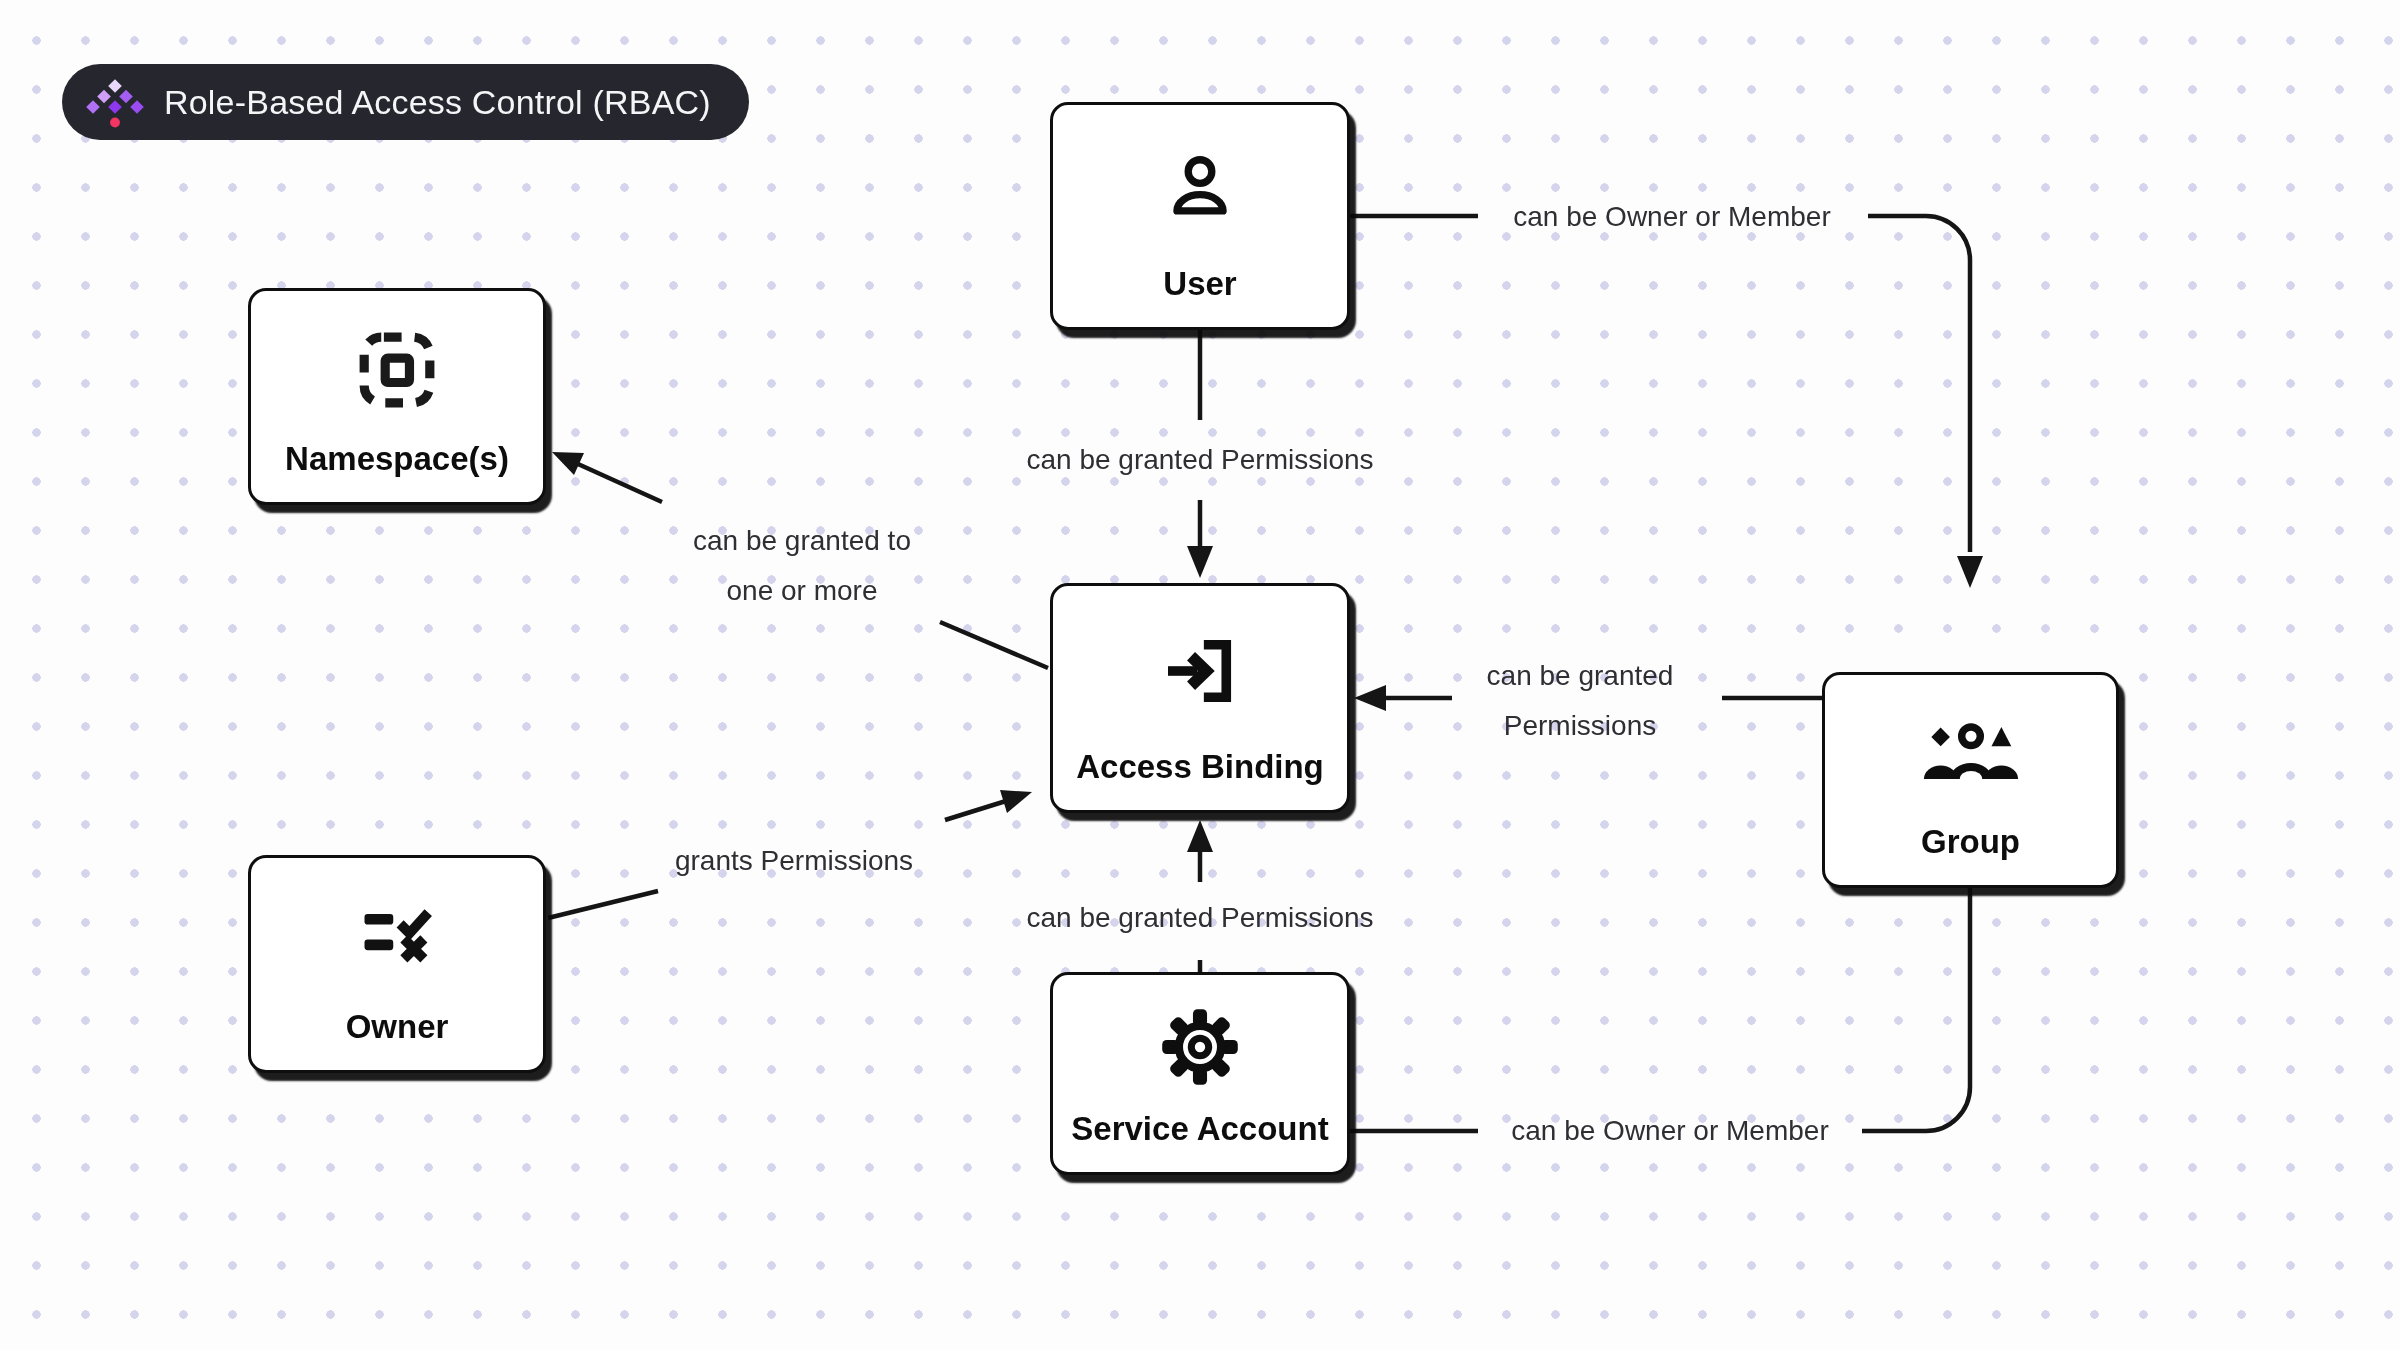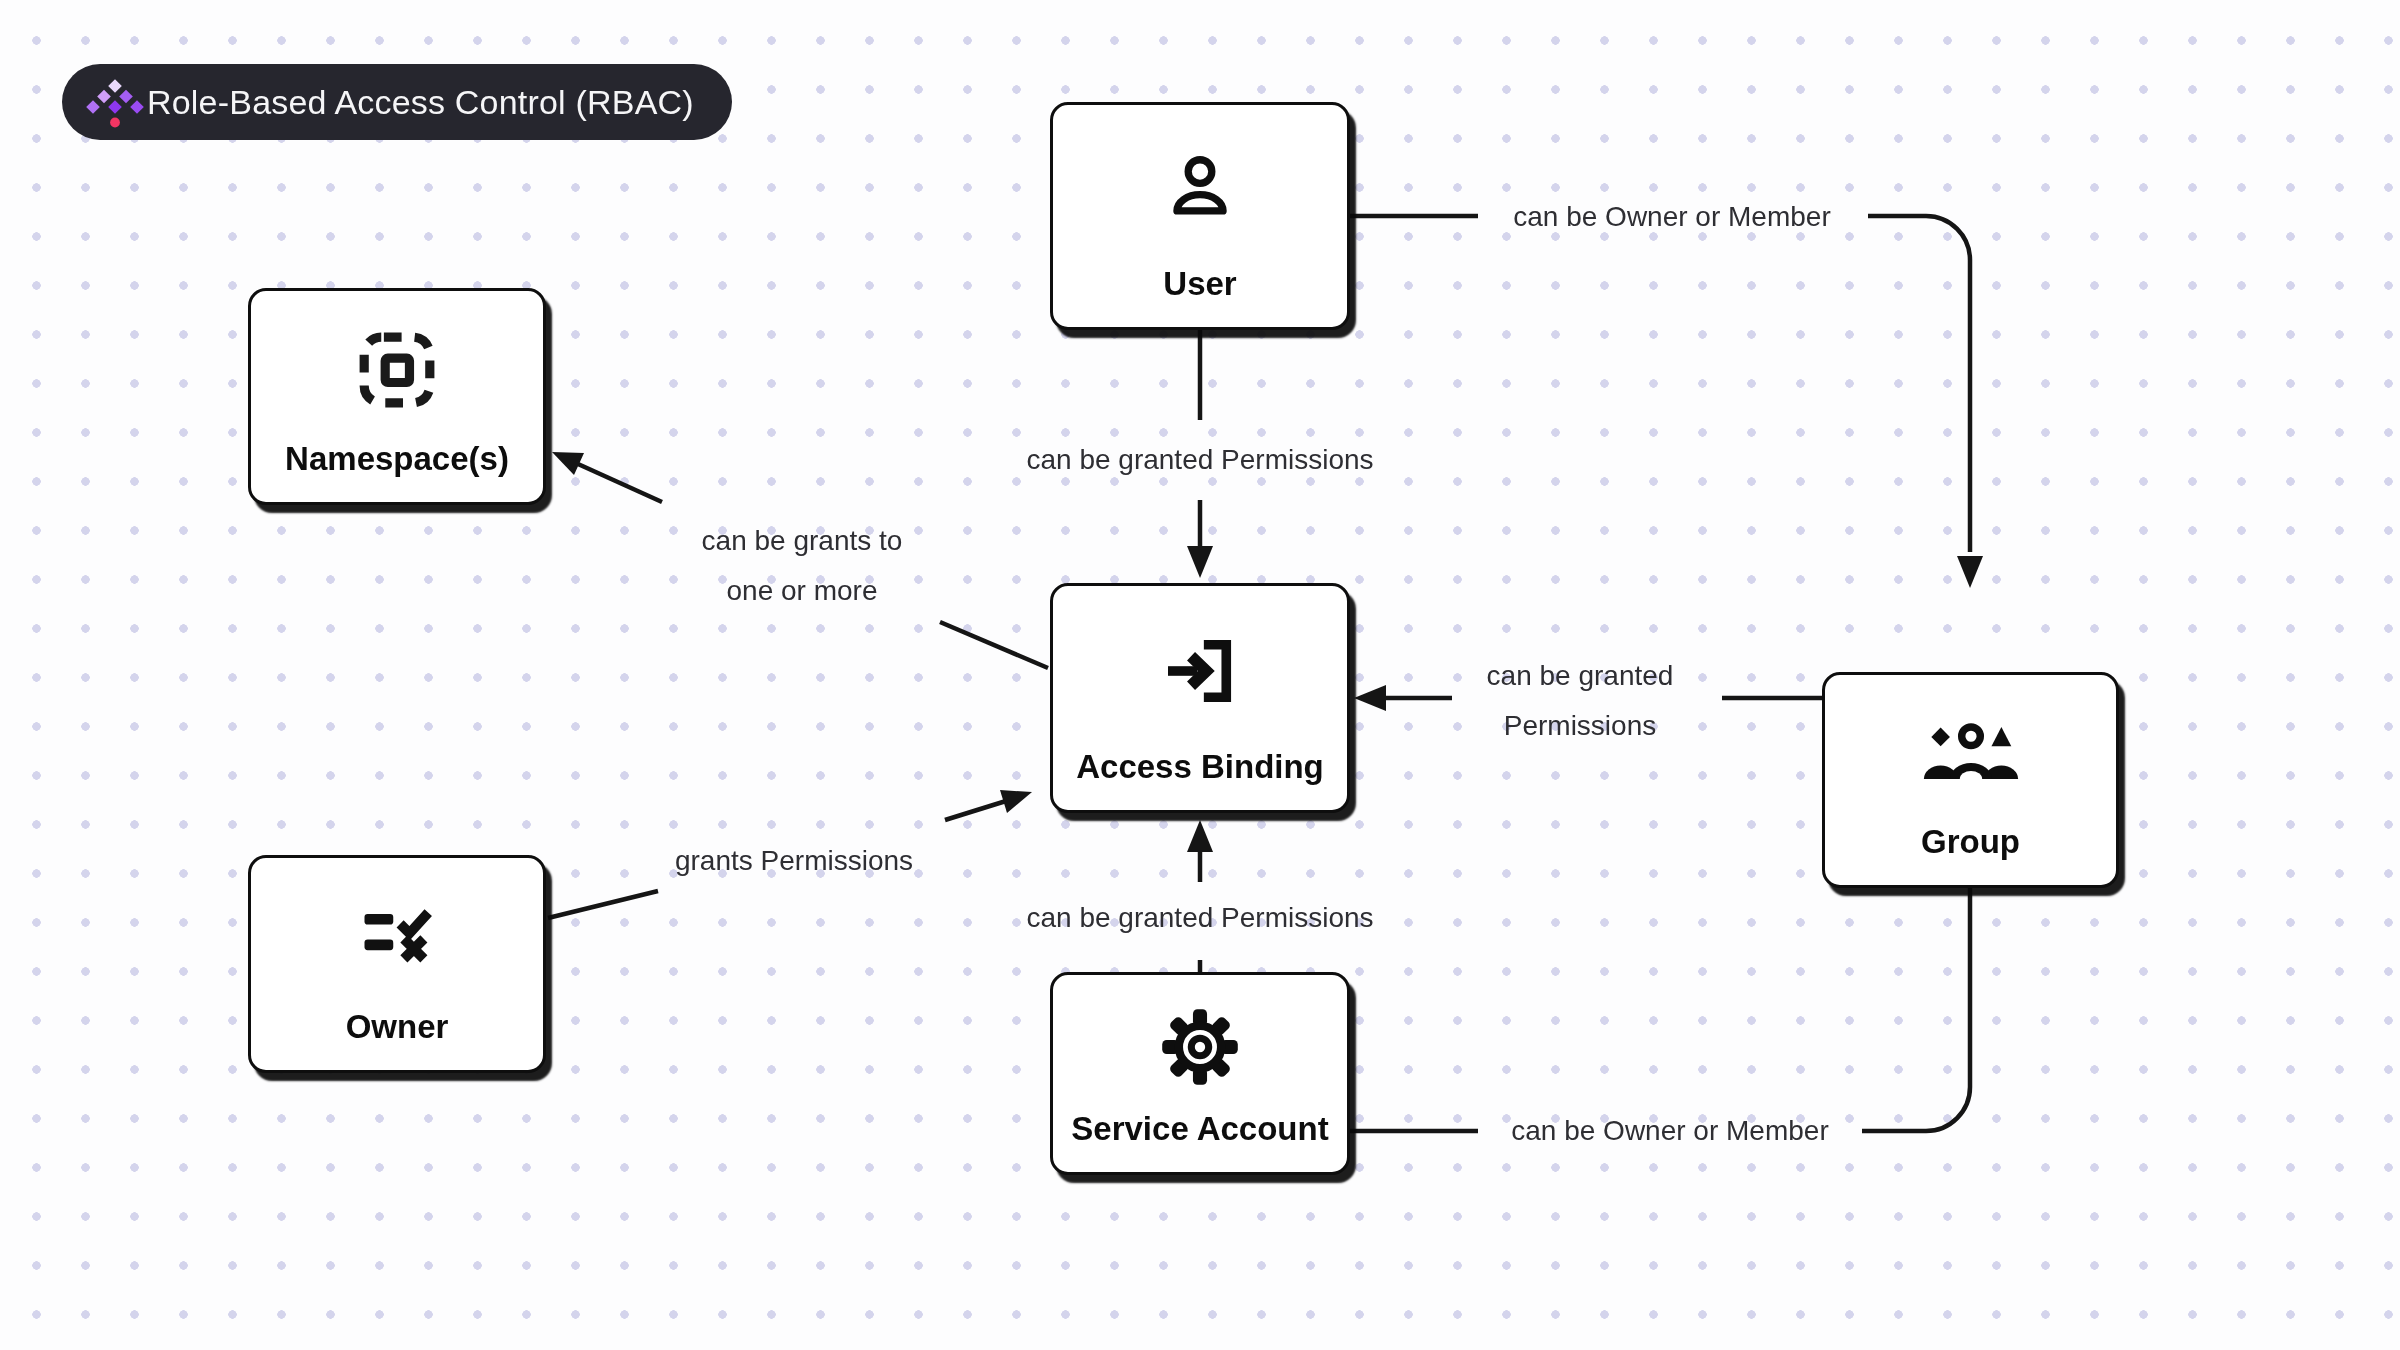--- a/index.html
+++ b/index.html
@@ -19,21 +19,21 @@
     background-size: 49px 49px;
     background-position: 12px 16px;
   }
   
   .badge {
     position: absolute;
     left: 62px; top: 64px;
     height: 76px;
     display: flex;
     align-items: center;
-    gap: 3px;
+    gap: 20px;
     padding: 0 38px 0 24px;
     background: #26262e;
     border-radius: 40px;
     box-sizing: border-box;
   }
   .badge-title {
     color: #f5f5f7;
     font-size: 34px;
     font-weight: 500;
     letter-spacing: 0.2px;
@@ -214,21 +214,21 @@
         </g>
         <circle cx="32" cy="32" r="16.5" fill="#ffffff" stroke="#0e0e0e" stroke-width="6.5"></circle>
         <circle cx="32" cy="32" r="6.8" fill="#ffffff" stroke="#0e0e0e" stroke-width="5.5"></circle>
       </svg>
     </div>
     <span class="nlabel">Service Account</span>
   </div>
 
   <div class="elabel" id="elabel-user-group">can be Owner or Member</div>
   <div class="elabel" id="elabel-user-ab">can be granted Permissions</div>
-  <div class="elabel" id="elabel-ab-namespace">can be grants to
+  <div class="elabel" id="elabel-ab-namespace">can be granted to
 one or more</div>
   <div class="elabel" id="elabel-group-ab">can be granted
 Permissions</div>
   <div class="elabel" id="elabel-role-ab">grants Permissions</div>
   <div class="elabel" id="elabel-sa-ab">can be granted Permissions</div>
   <div class="elabel" id="elabel-sa-group">can be Owner or Member</div>
 
 </div>
 
 </body></html>

